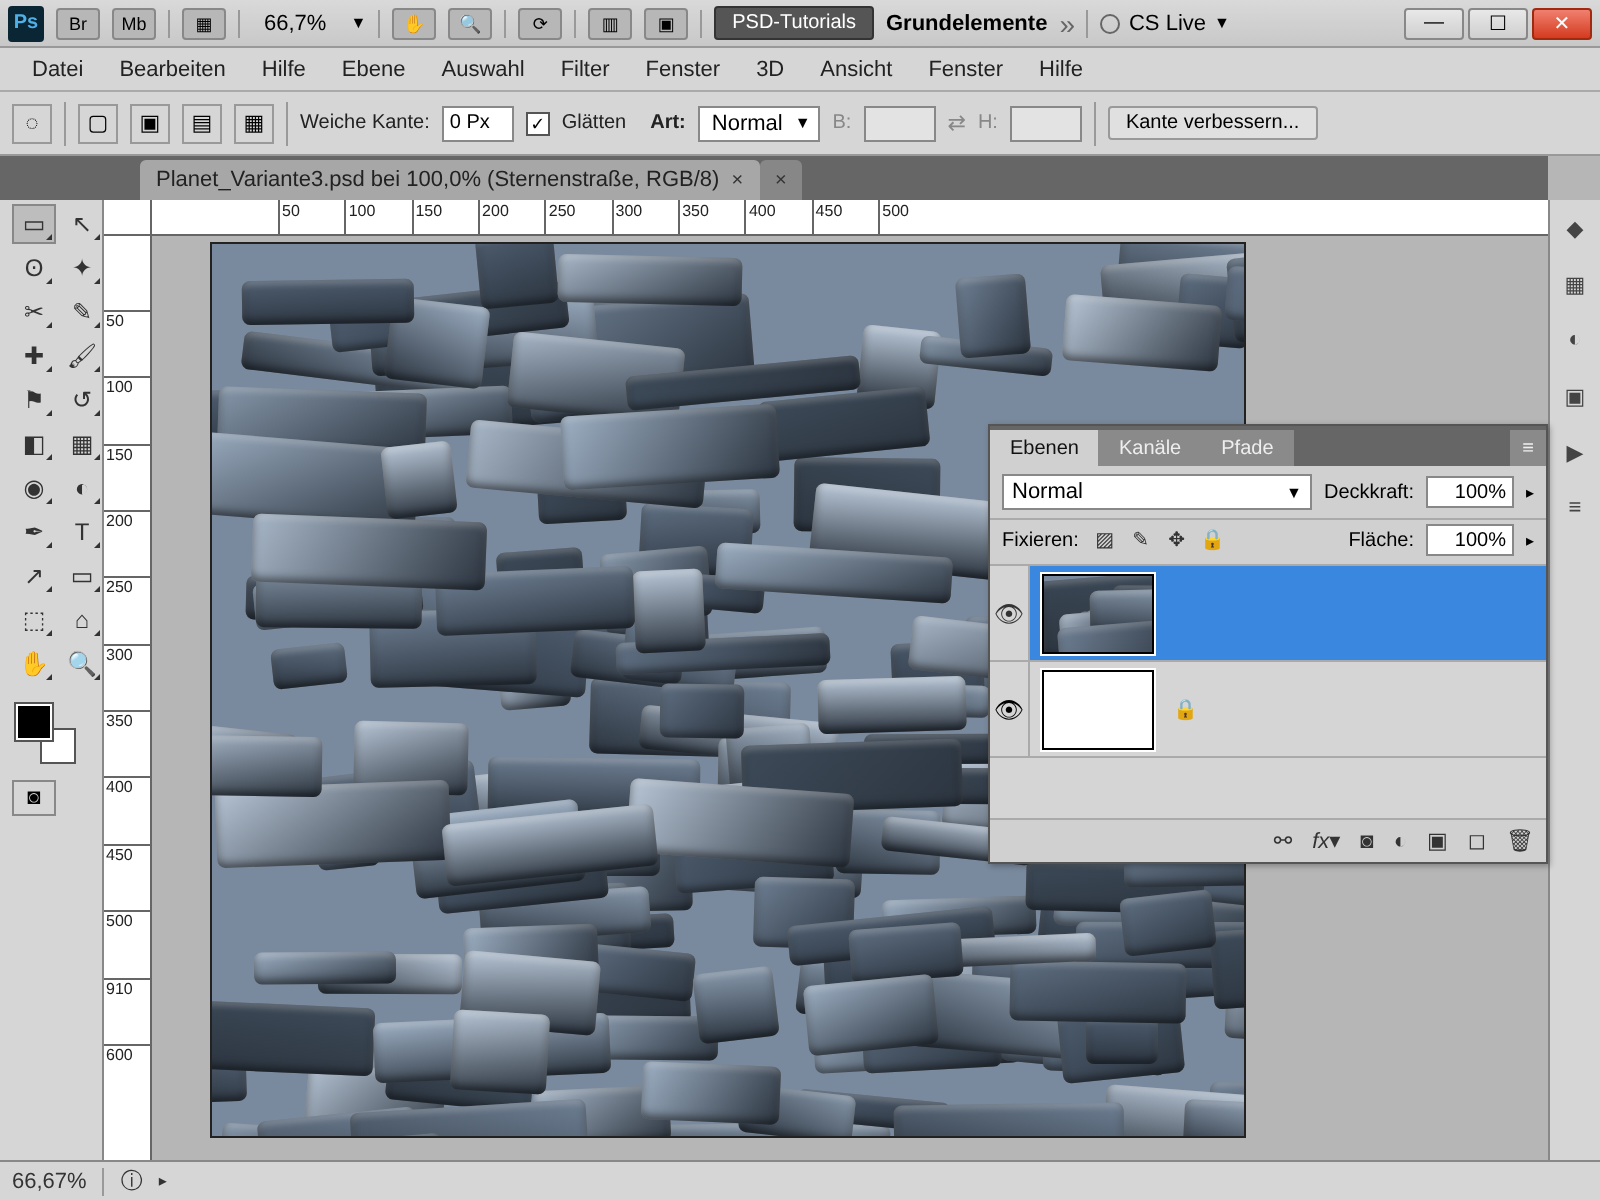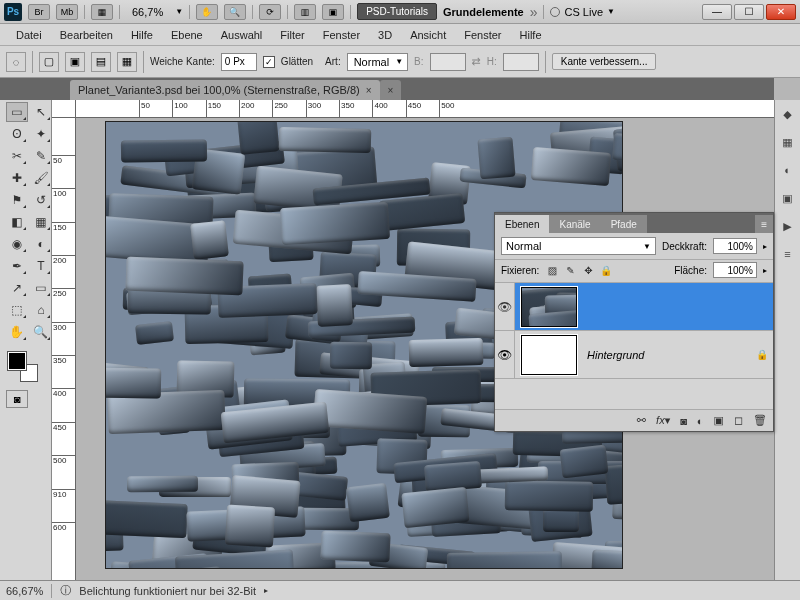--- a/index.html
+++ b/index.html
@@ -156,21 +156,21 @@
   <div class="opt-divider"></div>
   <div class="opt-tool">▢</div>
   <div class="opt-tool">▣</div>
   <div class="opt-tool">▤</div>
   <div class="opt-tool">▦</div>
   <div class="opt-divider"></div>
   <span class="opt-label">Weiche Kante:</span>
   <div class="opt-input">0 Px</div>
   <div class="opt-checkbox">✓</div>
   <span class="opt-label">Glätten</span>
-  <span class="opt-label" style="margin-left:6px;">Art:</span>
+  <span class="opt-label" style="margin-left:6px;font-weight:bold;">Art:</span>
   <div class="opt-select">
       <span>Normal</span>
       <span style="font-size:8px;">▼</span>
     </div>
   <span class="opt-label opt-gray">B:</span>
   <div class="opt-input" style="background:#e3e3e3;"></div>
   <span class="opt-gray">⇄</span>
   <span class="opt-label opt-gray">H:</span>
   <div class="opt-input" style="background:#e3e3e3;"></div>
   <div class="opt-divider"></div>
@@ -523,21 +523,20 @@
               <div class="rock" style="width: 76.7365px; height: 18.7216px; left: 41.3148px; top: 33.3621px; background: linear-gradient(150.949deg, rgb(158, 176, 196), rgb(44, 53, 64)); box-shadow: rgba(0, 0, 0, 0.5) 0px -2px 4px inset, rgba(255, 255, 255, 0.25) 0px 2px 3px inset; transform: rotate(-1.84464deg);"></div>
               <div class="rock" style="width: 85.5706px; height: 17.4803px; left: 8.56502px; top: 34.7145px; background: linear-gradient(167.978deg, rgb(61, 74, 88), rgb(44, 53, 64)); box-shadow: rgba(0, 0, 0, 0.5) 0px -2px 4px inset, rgba(255, 255, 255, 0.25) 0px 2px 3px inset; transform: rotate(-3.36551deg);"></div>
               <div class="rock" style="width: 44.3121px; height: 22.0867px; left: 23.1239px; top: 7.11626px; background: linear-gradient(185.913deg, rgb(135, 152, 171), rgb(44, 53, 64)); box-shadow: rgba(0, 0, 0, 0.5) 0px -2px 4px inset, rgba(255, 255, 255, 0.25) 0px 2px 3px inset; transform: rotate(-1.27115deg);"></div>
               <div class="rock" style="width: 54.0721px; height: 40.1458px; left: 7.95432px; top: 24.6415px; background: linear-gradient(122.778deg, rgb(111, 128, 148), rgb(44, 53, 64)); box-shadow: rgba(0, 0, 0, 0.5) 0px -2px 4px inset, rgba(255, 255, 255, 0.25) 0px 2px 3px inset; transform: rotate(-4.72206deg);"></div>
             </div>
           </div>
       </div>
       <div class="layer-row">
         <div class="eye-col">👁</div>
         <div class="thumb white"></div>
-        <div class="layer-name" style="font-style:italic;">Hintergrund</div>
         <div class="lock-ind">🔒</div>
       </div>
       <div style="height:30px;"></div>
     </div>
     <div class="panel-footer">
       <span>⚯</span>
       <span><i>fx</i>▾</span>
       <span>◙</span>
       <span>◐</span>
       <span>▣</span>
@@ -545,15 +544,14 @@
       <span>🗑</span>
     </div>
   </div>
 
 </div>
 
 <div class="statusbar">
   <span>66,67%</span>
   <div class="status-sep"></div>
   <span>ⓘ</span>
-  <span>Belichtung funktioniert nur bei 32-Bit</span>
   <span style="font-size:8px;">▸</span>
 </div>
 
 </body></html>

